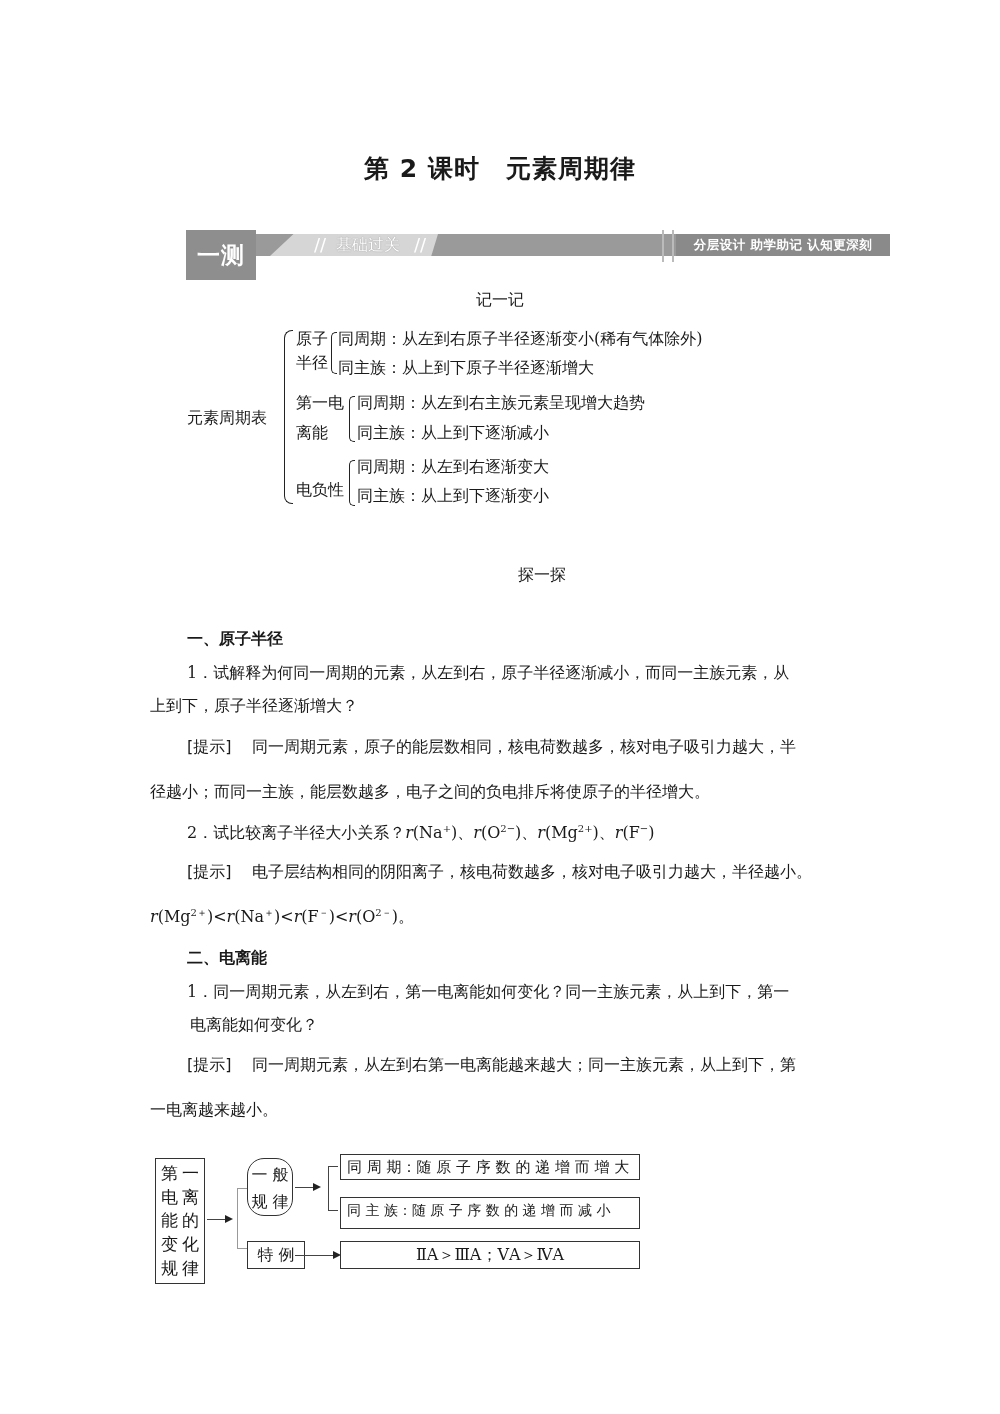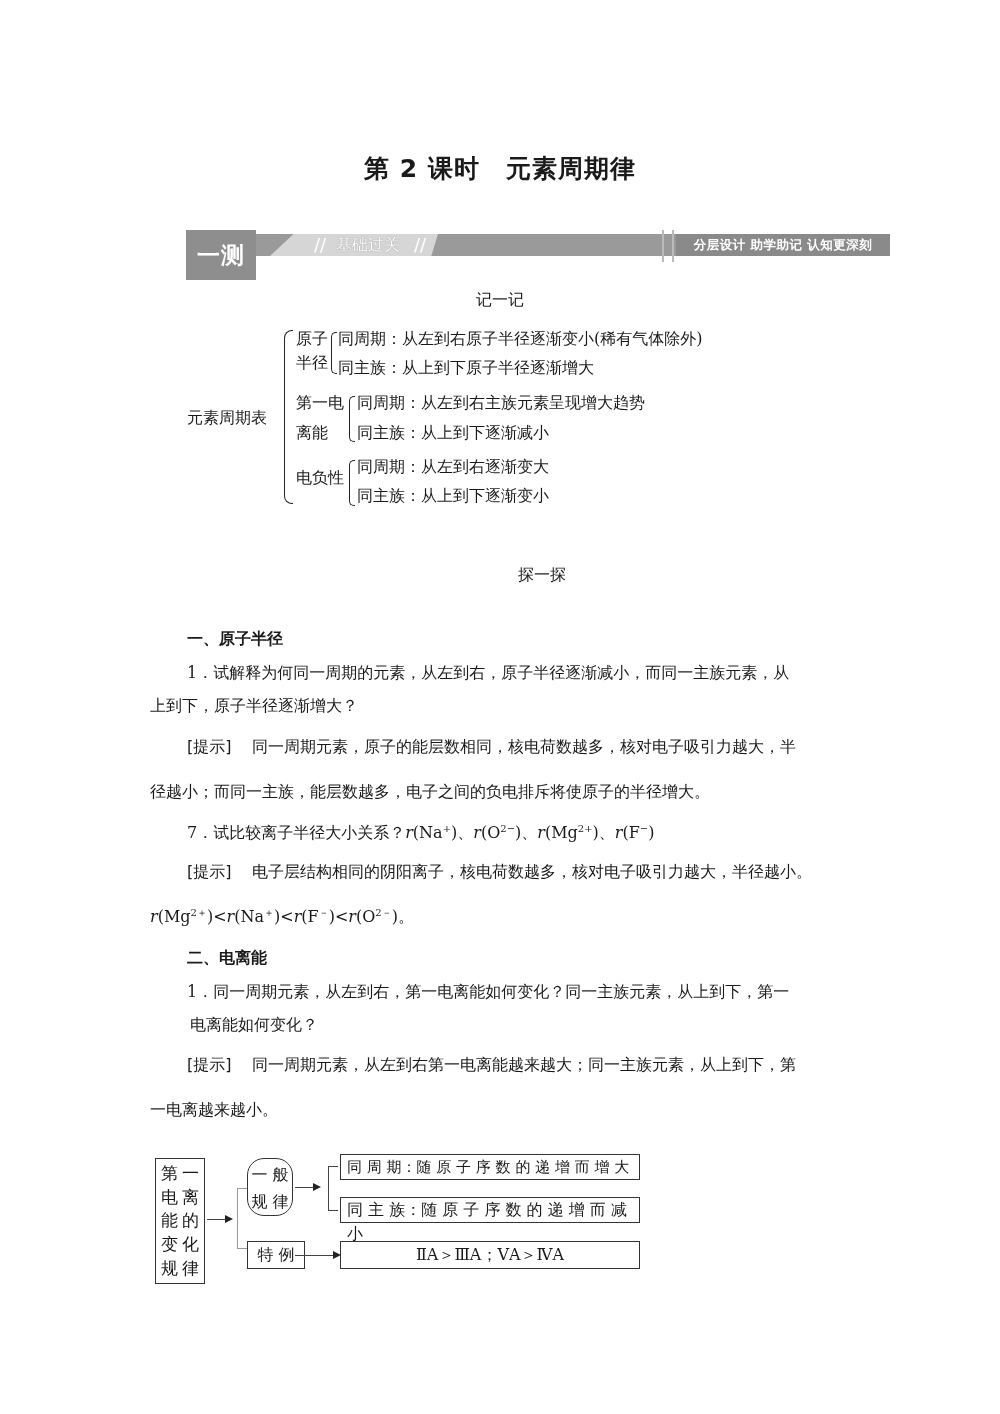--- a/index.html
+++ b/index.html
@@ -74,38 +74,38 @@
   <div class="brace" style="left:331px; top:332px; width:5px; height:40px; border-radius:5px 0 0 5px;"></div>
   <div class="abs t" style="left:338px; top:329px;">同周期：从左到右原子半径逐渐变小(稀有气体除外)</div>
   <div class="abs t" style="left:338px; top:358px;">同主族：从上到下原子半径逐渐增大</div>
 
   <div class="abs t" style="left:296px; top:393px;">第一电</div>
   <div class="abs t" style="left:296px; top:423px;">离能</div>
   <div class="brace" style="left:349px; top:396px; width:5px; height:44px; border-radius:5px 0 0 5px;"></div>
   <div class="abs t" style="left:357px; top:393px;">同周期：从左到右主族元素呈现增大趋势</div>
   <div class="abs t" style="left:357px; top:423px;">同主族：从上到下逐渐减小</div>
 
-  <div class="abs t" style="left:296px; top:468px;">电负性</div>
+  <div class="abs t" style="left:296px; top:480px;">电负性</div>
   <div class="brace" style="left:349px; top:460px; width:5px; height:44px; border-radius:5px 0 0 5px;"></div>
   <div class="abs t" style="left:357px; top:457px;">同周期：从左到右逐渐变大</div>
   <div class="abs t" style="left:357px; top:486px;">同主族：从上到下逐渐变小</div>
 </div>
 
 <div class="abs center-label" style="top:565px;padding-left:42px;">探一探</div>
 
 <div class="abs bold-h" style="left:187px; top:629px;">一、原子半径</div>
 <div class="abs body-text" style="left:187px; top:663px;">1．试解释为何同一周期的元素，从左到右，原子半径逐渐减小，而同一主族元素，从</div>
 <div class="abs body-text" style="left:150px; top:696px;">上到下，原子半径逐渐增大？</div>
 
 <div class="abs hint" style="left:187px; top:737px;">[提示]</div>
 <div class="abs hint" style="left:252px; top:737px;">同一周期元素，原子的能层数相同，核电荷数越多，核对电子吸引力越大，半</div>
 <div class="abs hint" style="left:150px; top:782px;">径越小；而同一主族，能层数越多，电子之间的负电排斥将使原子的半径增大。</div>
 
 <div class="abs body-text" style="left:187px; top:823px;">
-  <span>7．试比较离子半径大小关系？</span><span><i>r</i>(Na<sup>+</sup>)、<i>r</i>(O<sup>2−</sup>)、<i>r</i>(Mg<sup>2+</sup>)、<i>r</i>(F<sup>−</sup>)</span>
+  <span>2．试比较离子半径大小关系？</span><span><i>r</i>(Na<sup>+</sup>)、<i>r</i>(O<sup>2−</sup>)、<i>r</i>(Mg<sup>2+</sup>)、<i>r</i>(F<sup>−</sup>)</span>
 </div>
 
 <div class="abs hint" style="left:187px; top:862px;">[提示]</div>
 <div class="abs hint" style="left:252px; top:862px;">电子层结构相同的阴阳离子，核电荷数越多，核对电子吸引力越大，半径越小。</div>
 <div class="abs body-text" style="left:150px; top:906px;"><i>r</i>(Mg<sup>2＋</sup>)&lt;<i>r</i>(Na<sup>＋</sup>)&lt;<i>r</i>(F<sup>－</sup>)&lt;<i>r</i>(O<sup>2－</sup>)。</div>
 
 <div class="abs bold-h" style="left:187px; top:948px;">二、电离能</div>
 <div class="abs body-text" style="left:187px; top:982px;">1．同一周期元素，从左到右，第一电离能如何变化？同一主族元素，从上到下，第一</div>
 <div class="abs body-text" style="left:150px; top:1015px;margin-left:40px;">电离能如何变化？</div>
 
@@ -139,19 +139,19 @@
     <div>规 律</div>
   </div>
   <div class="line" style="left:295px; top:1187px; width:20px; height:1px;"></div>
   <div class="arrow" style="left:313px; top:1183px;"></div>
 
   <div class="line" style="left:328px; top:1166px; width:1px; height:44px;"></div>
   <div class="line" style="left:328px; top:1166px; width:10px; height:1px;"></div>
   <div class="line" style="left:328px; top:1210px; width:10px; height:1px;"></div>
 
   <div class="box" style="left:340px; top:1154px; width:300px; height:26px; line-height:24px; padding-left:6px; font-size:15px;">同 周 期：随 原 子 序 数 的 递 增 而 增 大</div>
-  <div class="box" style="left:340px; top:1197px; width:300px; height:26px; line-height:24px; padding-left:6px; font-size:16px;">同 主 族：随 原 子 序 数 的 递 增 而 减 小</div>
+  <div class="box" style="left:340px; top:1197px; width:300px; height:32px; line-height:24px; padding-left:6px; font-size:14px;">同 主 族：随 原 子 序 数 的 递 增 而 减 小</div>
 
   <div class="box" style="left:247px; top:1241px; width:58px; height:28px; text-align:center; line-height:26px;">特 例</div>
   <div class="line" style="left:295px; top:1255px; width:40px; height:1px;"></div>
   <div class="arrow" style="left:333px; top:1251px;"></div>
   <div class="box" style="left:340px; top:1241px; width:300px; height:28px; line-height:26px; text-align:center;">ⅡA＞ⅢA；ⅤA＞ⅣA</div>
 </div>
 
 </body></html>

